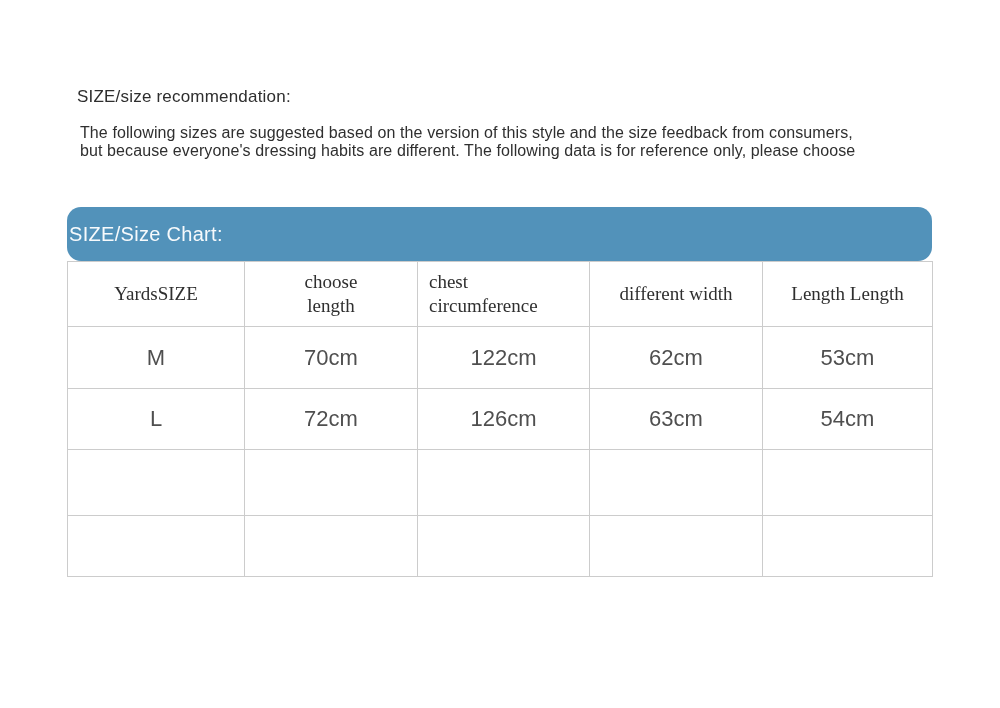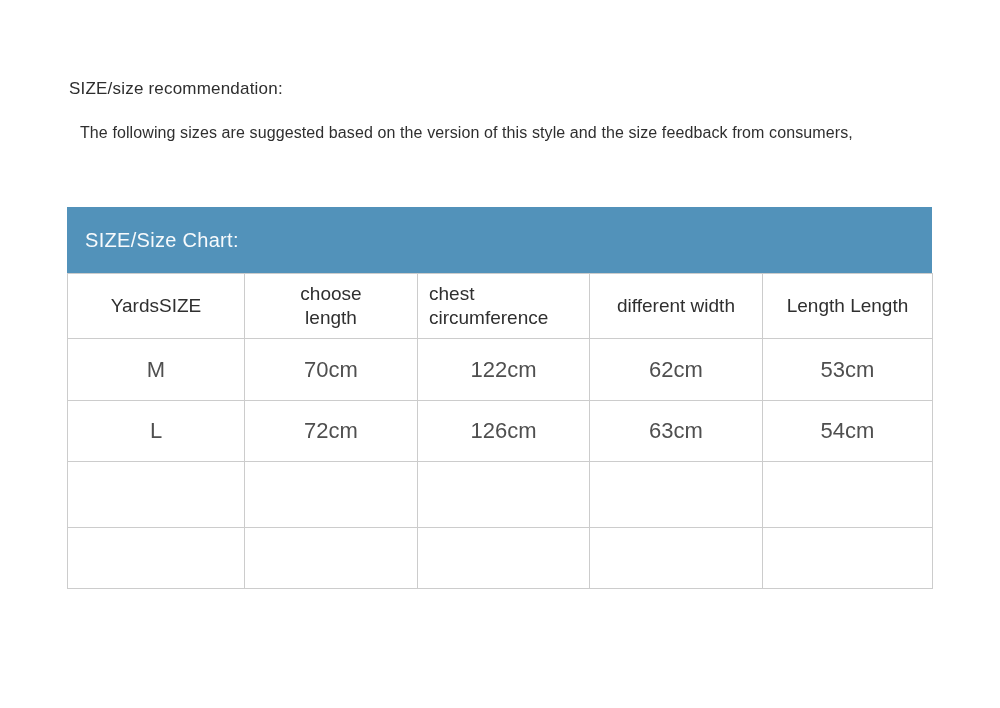--- a/index.html
+++ b/index.html
@@ -5,45 +5,46 @@
   html, body { margin: 0; padding: 0; }
   body {
     width: 1000px; height: 708px;
     background: #ffffff;
     font-family: "Liberation Sans", sans-serif;
     position: relative;
     overflow: hidden;
   }
   .page-title {
     position: absolute; left: 65px; top: 75px;
-    margin: 4px;
+    margin: 12px;
     font-size: 17px; font-weight: 400;
     color: #2e2e2e;
     letter-spacing: 0.2px;
   }
   .desc {
     position: absolute; left: 80px; top: 124px;
     color: #2f2f2f;
     font-size: 16px; line-height: 17.5px;
     letter-spacing: 0.1px;
     white-space: nowrap;
   }
   .size-chart {
     position: absolute; left: 67px; top: 207px;
     width: 865px;
   }
   .chart-title-bar {
     box-sizing: border-box;
-    height: 66px; width: 865px;
+    height: 54px; width: 865px;
     background: #5292ba;
     color: #f7fafc;
     display: flex; align-items: center;
-    padding-left: 18px;
+    padding-left: 2px;
     font-size: 20px;
     letter-spacing: 0.3px;
+    border-radius: 14px;
   }
   table.size-table {
     border-collapse: collapse;
     table-layout: fixed;
     width: 865px;
     background: #ffffff;
   }
   table.size-table th, table.size-table td {
     border: 1px solid #cccccc;
     text-align: center;
@@ -58,34 +59,35 @@
     color: #2f2f2f;
   }
   table.size-table th.align-left {
     text-align: left;
     padding-left: 11px;
   }
   table.size-table td {
     font-size: 22px;
     color: #4f4f4f;
   }
-  tr.rh-head { height: 65px; }
+  tr.rh-head { height: 65px; font-family: Liberation Serif, serif; }
   tr.rh-m    { height: 62px; }
   tr.rh-l    { height: 61px; }
   tr.rh-xl   { height: 57px; }
   tr.rh-e1   { height: 66px; }
   tr.rh-e2   { height: 61px; }
 </style>
 </head>
 <body>
 
 <h1 class="page-title">SIZE/size recommendation:</h1>
 
 <div class="desc">
   <div>The following sizes are suggested based on the version of this style and the size feedback from consumers,</div>
+  <div>but because everyone's dressing habits are different. The following data is for reference only, please choose</div>
 </div>
 
 <div class="size-chart">
   <div class="chart-title-bar">
     <span>SIZE/Size Chart:</span>
   </div>
 
   <table class="size-table">
     <colgroup>
       <col style="width:177px">

